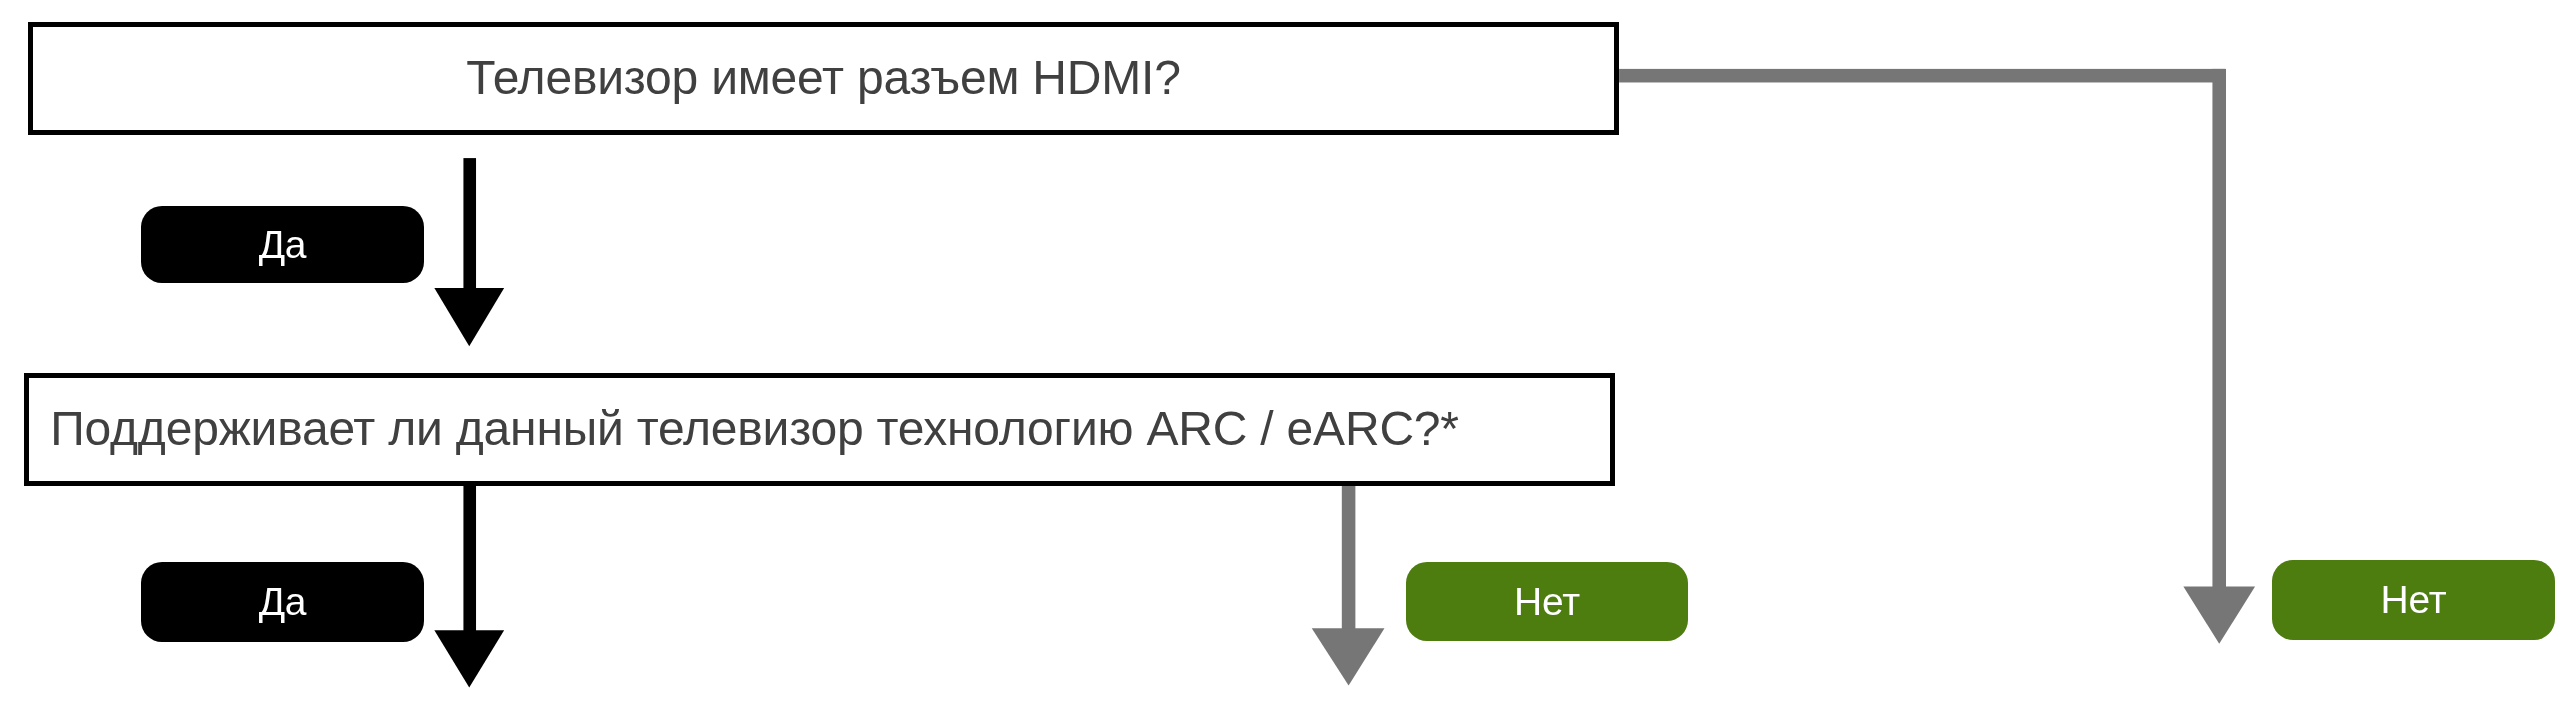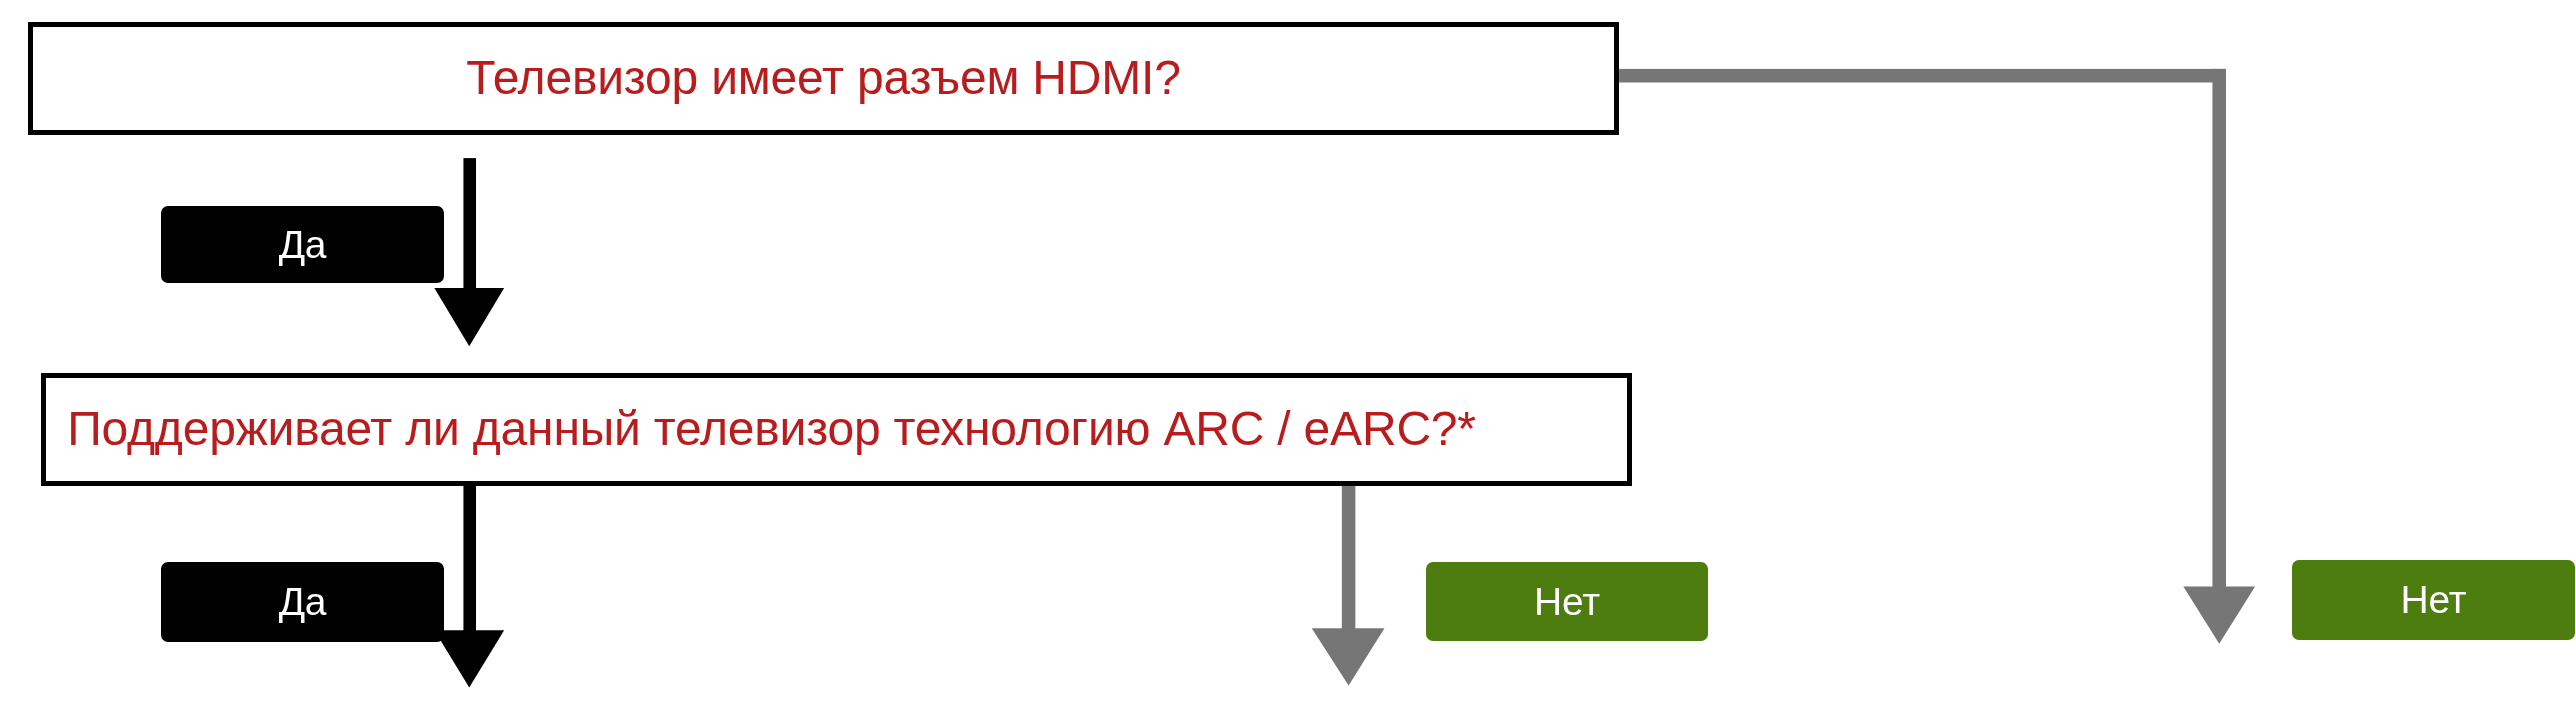--- a/index.html
+++ b/index.html
@@ -21,52 +21,51 @@
     position: absolute;
     box-sizing: border-box;
     background: #ffffff;
     border: 5.8px solid #000000;
     display: flex;
     align-items: center;
   }
   .node-text {
     font-size: 48px;
     line-height: 1.05;
-    color: #b91c1c;
+    color: #404040;
     white-space: nowrap;
     letter-spacing: -0.2px;
   }
   #box-hdmi {
     left: 28px;
     top: 22px;
     width: 1591px;
     height: 113px;
     justify-content: center;
   }
   #box-arc {
-    left: 41px;
+    left: 24px;
     top: 373px;
     width: 1591px;
     height: 113px;
     justify-content: flex-start;
   }
   #box-arc .node-text {
     padding-left: 21.3px;
   }
   .pill {
     position: absolute;
     box-sizing: border-box;
-    border-radius: 7px;
+    border-radius: 21px;
     display: flex;
     align-items: center;
     justify-content: center;
     color: #ffffff;
     font-size: 39px;
     letter-spacing: -0.2px;
-    margin-left: 20px;
   }
   .pill-yes { background: #000000; }
   .pill-no  { background: #4d7c0f; }
 
   #pill-yes-1 { left: 141px; top: 206px; width: 283px; height: 77px; }
   #pill-yes-2 { left: 141px; top: 562px; width: 283px; height: 80px; }
   #pill-no-1  { left: 1406px; top: 562px; width: 282px; height: 79px; }
   #pill-no-2  { left: 2272px; top: 560px; width: 283px; height: 80px; }
 
   .svg-layer {

